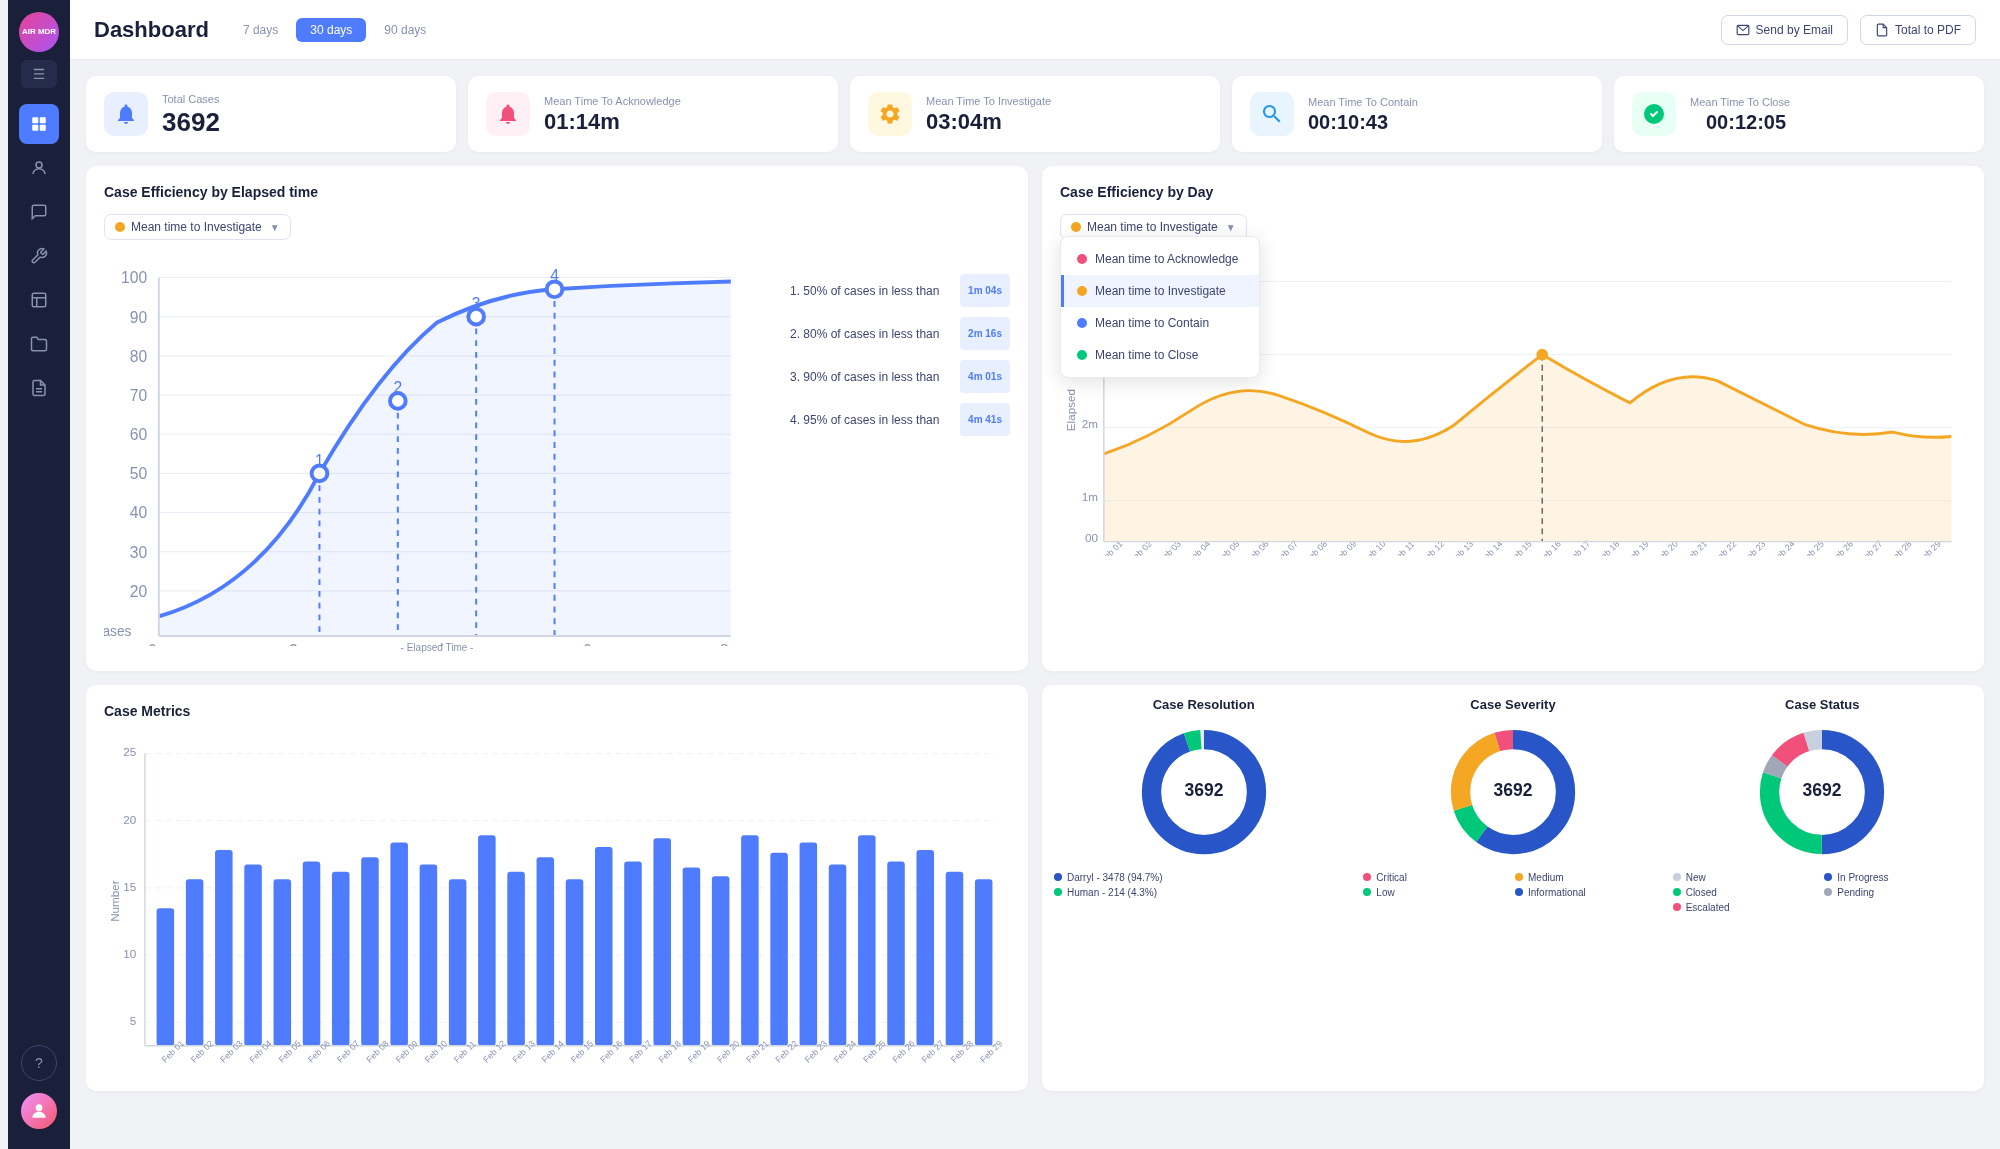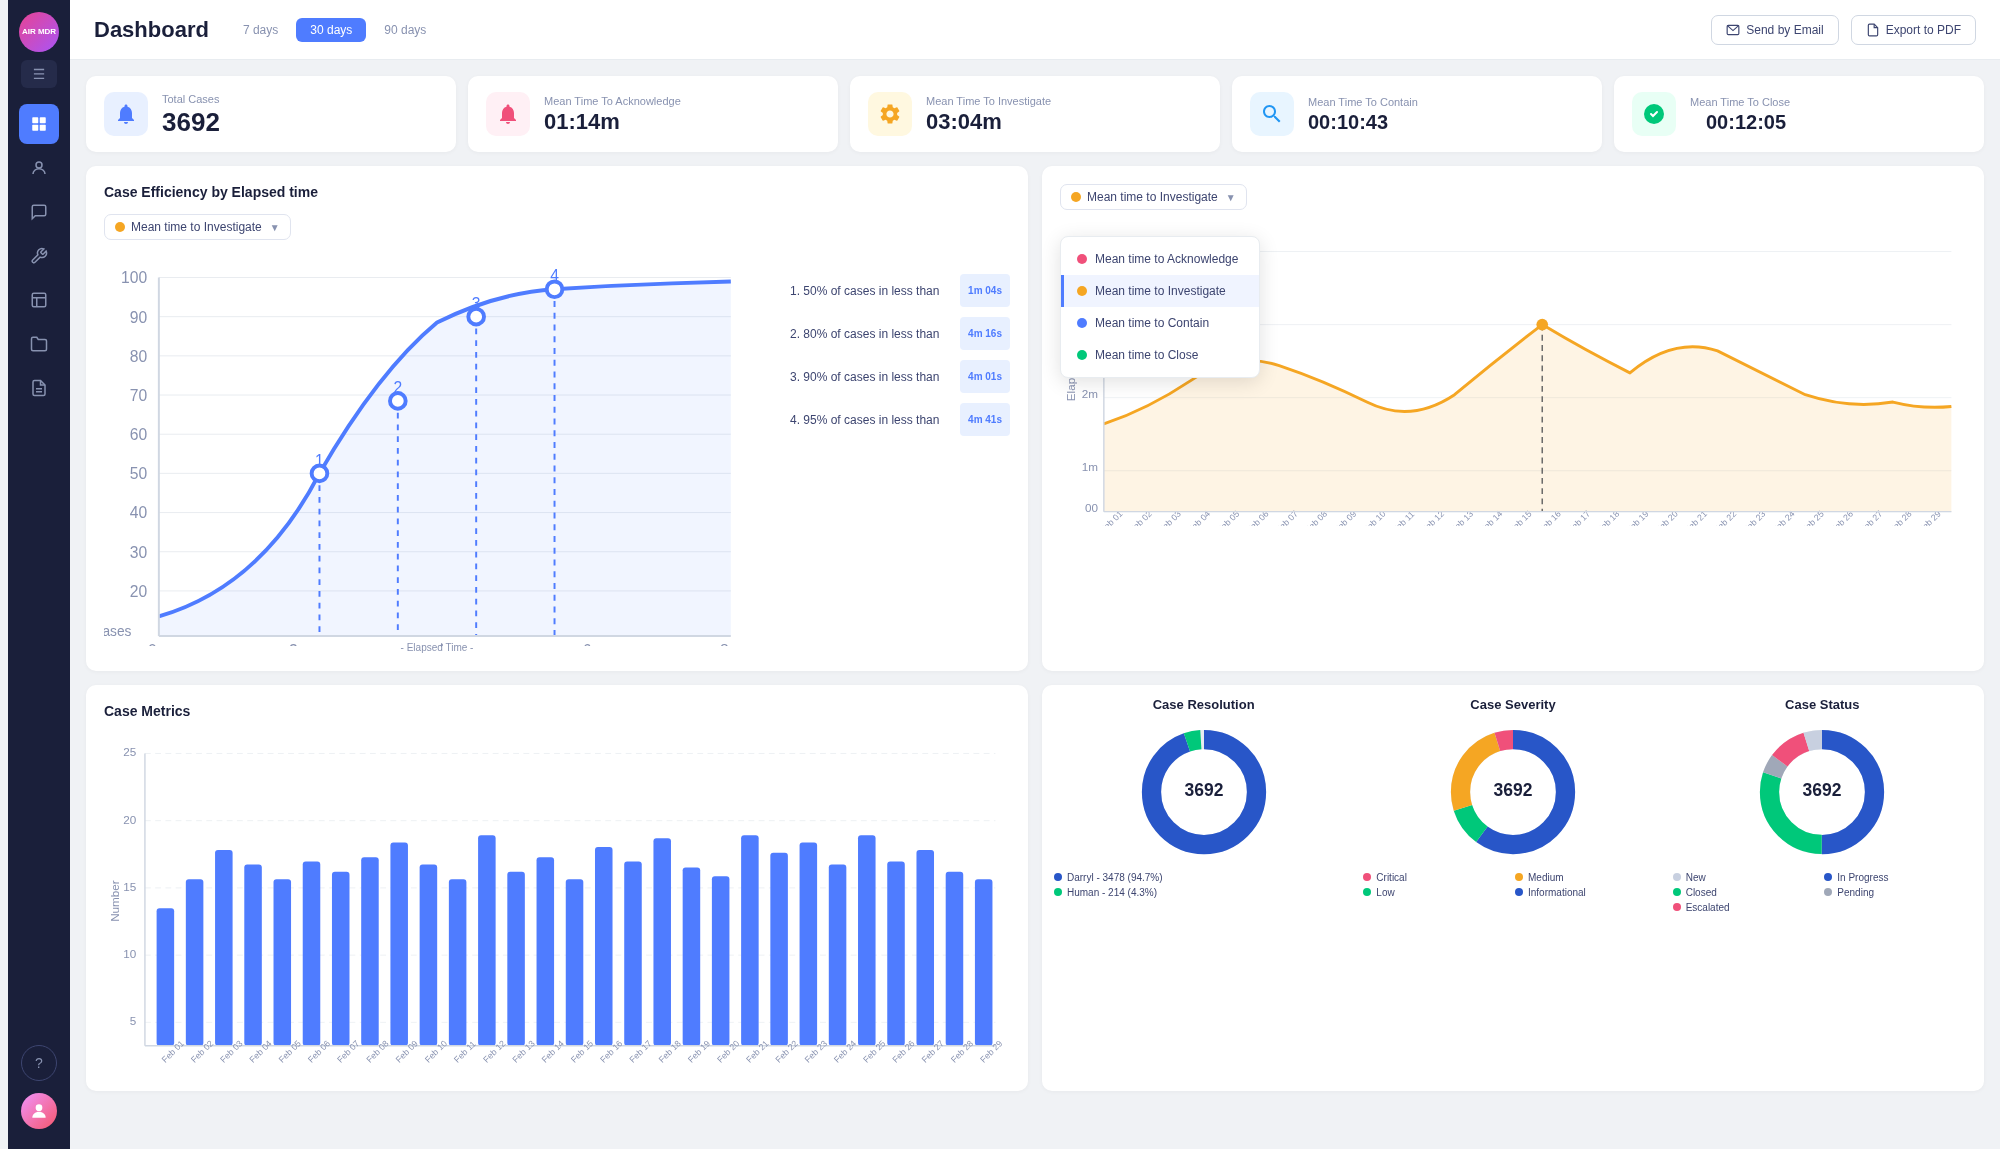--- a/index.html
+++ b/index.html
@@ -456,21 +456,21 @@
             <rect x="2" y="4" width="20" height="16" rx="2"></rect>
             <polyline points="2,4 12,13 22,4"></polyline>
           </svg>
         <span>Send by Email</span>
       </button>
       <button class="topbar-btn">
         <svg width="14" height="14" viewBox="0 0 24 24" fill="none" stroke="currentColor" stroke-width="2">
             <path d="M14 2H6a2 2 0 00-2 2v16a2 2 0 002 2h12a2 2 0 002-2V8z"></path>
             <polyline points="14 2 14 8 20 8"></polyline>
           </svg>
-        <span>Export to PDF</span>
+        <span>Total to PDF</span>
       </button>
     </div>
   </div>
 
   <div class="content">
 
     <div class="stat-cards">
 
       <div class="stat-card">
         <div class="stat-icon" style="background:#e8f0ff;">
@@ -597,35 +597,36 @@
             </svg>
             <div style="text-align:center;font-size:10px;color:#8892b0;margin-top:-8px;">- Elapsed Time -</div>
           </div>
           <div class="percentile-list">
             <div class="percentile-item">
               <span>1.  50% of cases in less than</span>
               <span class="percentile-badge" style="background:#e8f0ff;color:#4f7cff;">1m 04s</span>
             </div>
             <div class="percentile-item">
               <span>2.  80% of cases in less than</span>
-              <span class="percentile-badge" style="background:#e8f0ff;color:#4f7cff;">4m 16s</span>
+              <span class="percentile-badge" style="background:#e8f0ff;color:#4f7cff;">2m 16s</span>
             </div>
             <div class="percentile-item">
               <span>3.  90% of cases in less than</span>
               <span class="percentile-badge" style="background:#e8f0ff;color:#4f7cff;">4m 01s</span>
             </div>
             <div class="percentile-item">
               <span>4.  95% of cases in less than</span>
               <span class="percentile-badge" style="background:#e8f0ff;color:#4f7cff;text-align:center;">4m 41s</span>
             </div>
           </div>
         </div>
       </div>
 
       <div class="chart-card">
+        <div class="chart-title">Case Efficiency by Day</div>
         <div class="metric-selector">
           <span class="metric-selector-dot" style="background:#f5a623;"></span>
           <span>Mean time to Investigate</span>
           <span class="metric-selector-arrow">▼</span>
         </div>
 
         
         <div class="dropdown-menu">
           <div class="dropdown-item">
             <span class="dropdown-dot" style="background:#f0507a;"></span>

